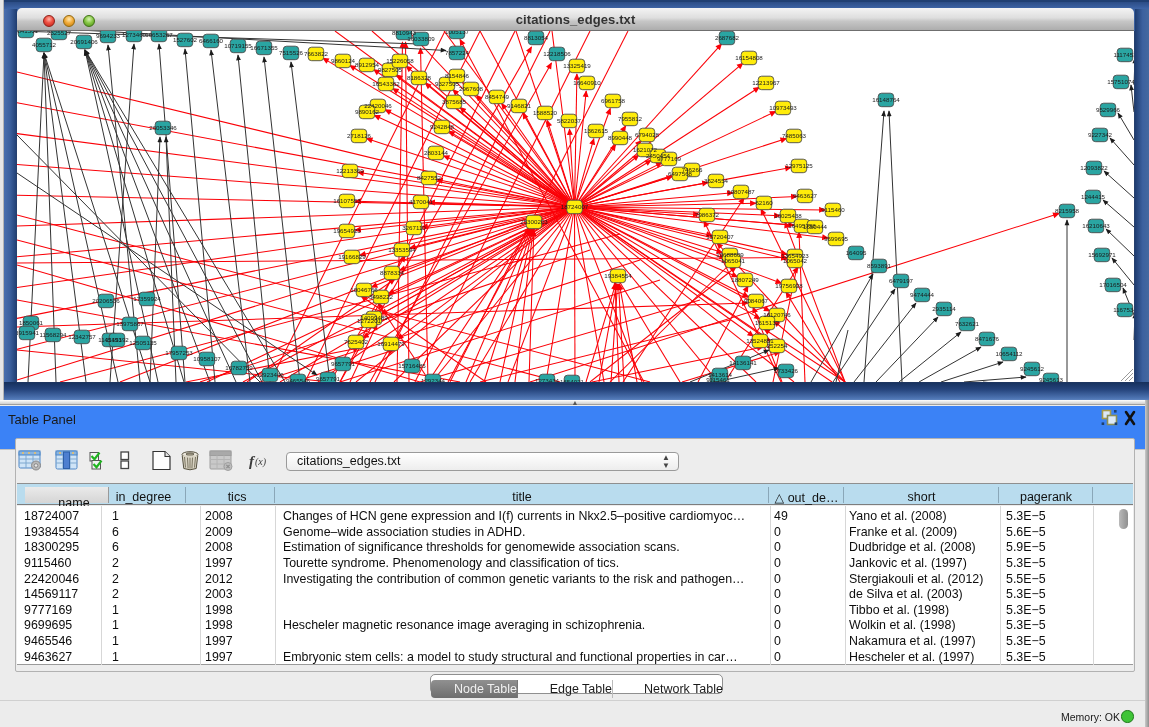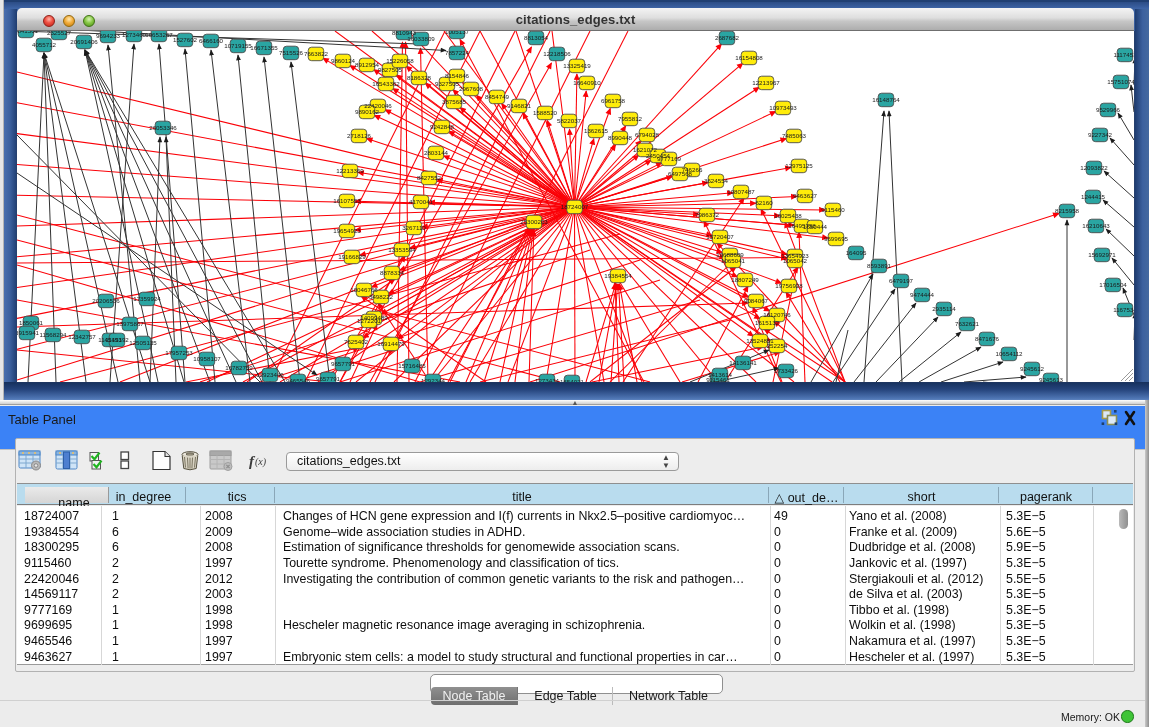--- a/index.html
+++ b/index.html
@@ -35,21 +35,21 @@
 #thead .hname{background:linear-gradient(180deg,#eaeaea,#d5d5d5);border-right:1px solid #999;text-indent:15px}
 #tbody{position:absolute;left:17px;top:506px;width:1116px;height:159px;background:#fff;border-bottom:1px solid #9a9a9a}
 .tr{position:absolute;left:0;width:1116px;height:15.6px;font-size:12.4px;color:#0d0d0d;white-space:nowrap}
 .tr span{position:absolute;top:0.5px;overflow:hidden}
 .c0{left:7px;width:77px}.c1{left:95px;width:90px}.c2{left:188px;width:70px}.c3{left:266px;width:485px}
 .c4{left:757px;width:70px}.c5{left:832px;width:148px}.c6{left:989px;width:100px}
 .gridv{position:absolute;top:0;width:1px;height:159px;background:#d7d7d7}
 #scrollthumb{position:absolute;left:1119px;top:509px;width:9px;height:20px;background:linear-gradient(90deg,#b9b9b9,#8f8f8f);border-radius:4.5px}
 
 #tabs{position:absolute;left:430px;top:674px;width:293px;height:20px;border:1px solid #8f8f8f;border-radius:5px;background:#fff;font-size:12.5px}
-.tab{position:absolute;top:12px;height:18px;text-align:center;color:#1a1a1a;padding-top:1.5px}
+.tab{position:absolute;top:5px;height:18px;text-align:right;color:#1a1a1a;padding-top:1.5px}
 #tab1{left:0;width:87px;background:linear-gradient(180deg,#909090,#6e6e6e);color:#f0f0f0;border-radius:4px 0 0 4px;border-right:1px solid #777}
 #tab2{left:88px;width:94px;border-right:1px solid #bbb}
 #tab3{left:183px;width:109px}
 
 #statusline{position:absolute;left:0;top:700px;width:1149px;height:1px;background:#d0d0d0}
 #mem{position:absolute;left:1061px;top:711px;font-size:10.5px;color:#1a1a1a}
 #memdot{position:absolute;left:1121px;top:710px;width:12.5px;height:12.5px;border-radius:50%;background:#3fc437;border:1px solid #1e7a1a}
 #rightedge{position:absolute;left:1145px;top:400px;width:4px;height:327px;background:linear-gradient(90deg,#c9c9c9,#8f8f8f)}
 </style></head>
 <body>

